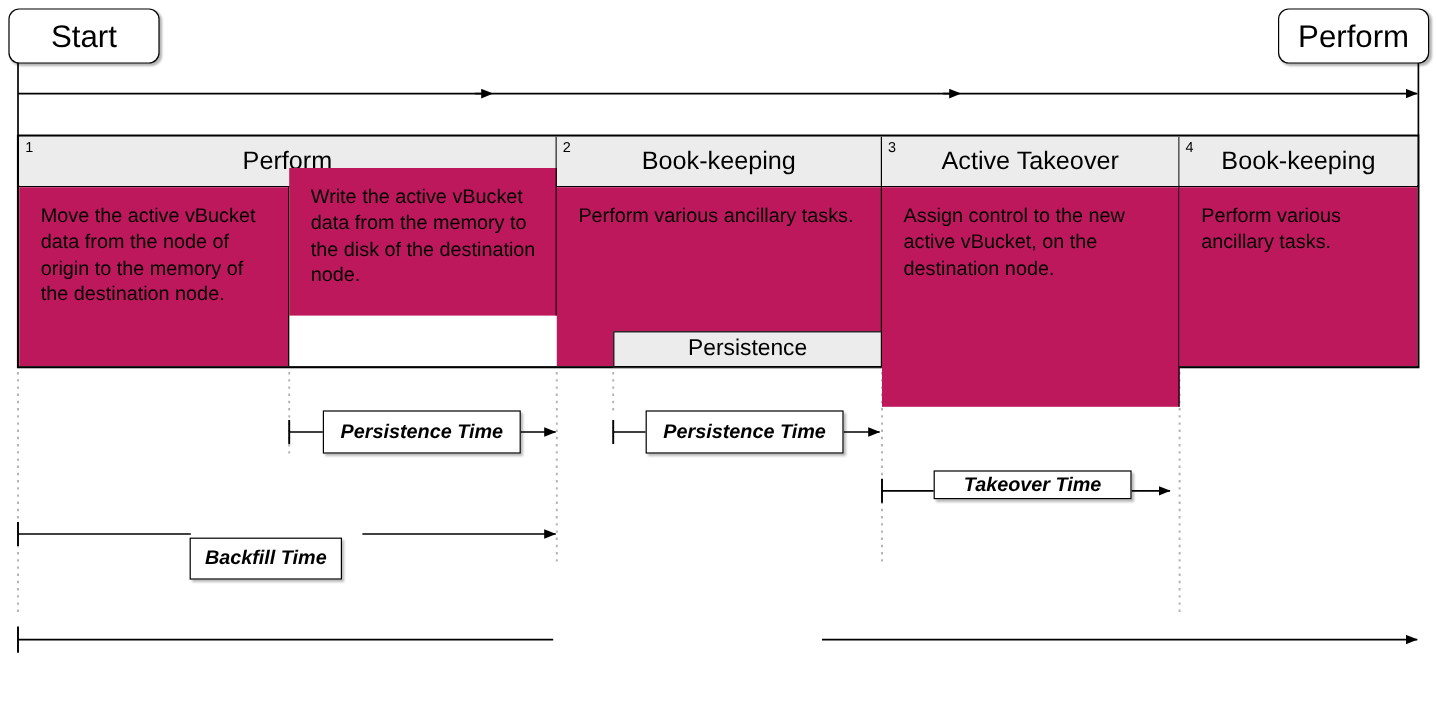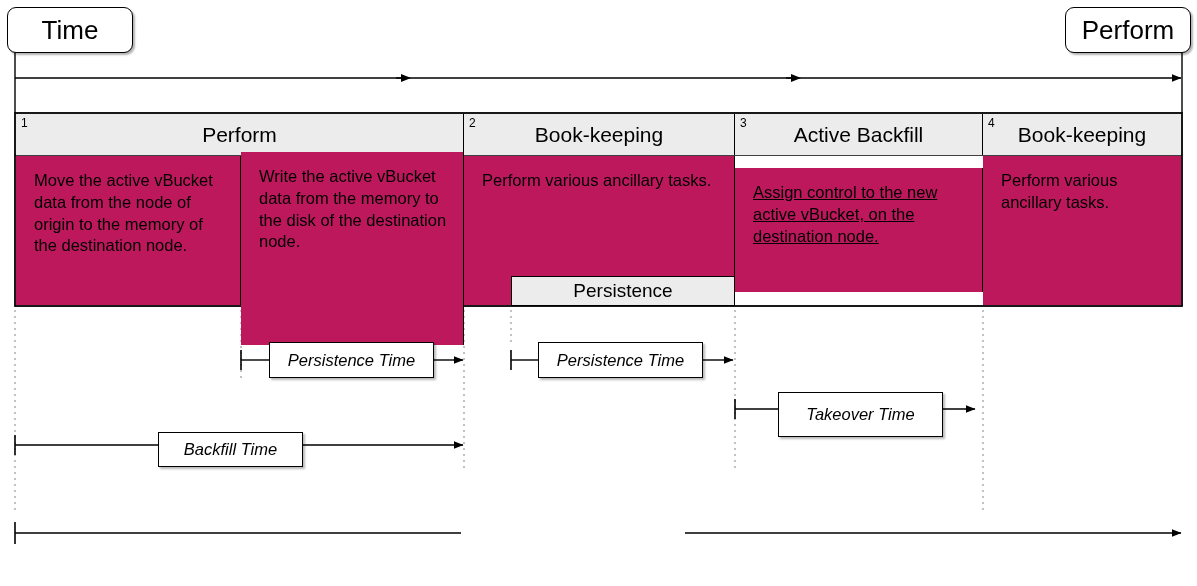--- a/index.html
+++ b/index.html
@@ -86,20 +86,21 @@
     background: #ffffff;
     border: 1.3px solid #000;
     box-sizing: border-box;
     box-shadow: 2px 2px 2px rgba(0,0,0,0.28);
     display: flex;
     align-items: center;
     justify-content: center;
     font-style: italic;
     font-size: 16.5px;
     color: #000;
+    font-weight: bold;
   }
   .measure.big { font-size: 18px; }
 </style>
 </head>
 <body>
 
 <div id="stage">
 
   <svg width="1197" height="586">
     <defs>
@@ -164,69 +165,69 @@
     </g>
 
     <g>
       <line x1="15" y1="522" x2="15" y2="544" stroke="#000" stroke-width="1.6"></line>
       <line x1="15" y1="533" x2="461" y2="533" stroke="#000" stroke-width="1.4"></line>
       <path d="M685,533 L1181,533" stroke="#000" stroke-width="1.4" fill="none" marker-end="url(#ah)"></path>
     </g>
   </svg>
 
   <div class="terminal" style="left:7px; top:7px; width:124px; height:44px;">
-    <span>Time</span>
+    <span>Start</span>
   </div>
   <div class="terminal" style="left:1065px; top:7px; width:124px; height:44px;">
     <span>Perform</span>
   </div>
 
   <div class="phase-head" style="left:16px; top:114px; width:448px; height:41px;">
     <span class="phase-num">1</span>
     <span>Perform</span>
   </div>
   <div class="phase-head" style="left:464px; top:114px; width:271px; height:41px;">
     <span class="phase-num">2</span>
     <span>Book-keeping</span>
   </div>
   <div class="phase-head" style="left:735px; top:114px; width:248px; height:41px;">
     <span class="phase-num">3</span>
-    <span>Active Backfill</span>
+    <span>Active Takeover</span>
   </div>
   <div class="phase-head last" style="left:983px; top:114px; width:198px; height:41px;">
     <span class="phase-num">4</span>
     <span>Book-keeping</span>
   </div>
 
   <div class="phase-body" style="left:16px; top:156px; width:225px; height:149px;">
     <span>Move the active vBucket data from the node of origin to the memory of the destination node.</span>
   </div>
-  <div class="phase-body" style="left:241px; top:152px; width:223px; height:193px;">
+  <div class="phase-body" style="left:241px; top:140px; width:223px; height:123px;">
     <span>Write the active vBucket data from the memory to the disk of the destination node.</span>
   </div>
   <div class="phase-body" style="left:464px; top:156px; width:271px; height:149px;">
     <span>Perform various ancillary tasks.</span>
   </div>
-  <div class="phase-body" style="left:735px; top:168px; width:248px; height:124px;text-decoration:underline;">
+  <div class="phase-body" style="left:735px; top:156px; width:248px; height:183px;">
     <span>Assign control to the new active vBucket, on the destination node.</span>
   </div>
   <div class="phase-body last" style="left:983px; top:156px; width:198px; height:149px;">
     <span>Perform various ancillary tasks.</span>
   </div>
 
   <div class="persistence-bar" style="left:511px; top:276px; width:224px; height:30px;">
     <span>Persistence</span>
   </div>
 
   <div class="measure" style="left:269px; top:342px; width:165px; height:36px;">
     <span>Persistence Time</span>
   </div>
   <div class="measure" style="left:538px; top:342px; width:165px; height:36px;">
     <span>Persistence Time</span>
   </div>
-  <div class="measure" style="left:778px; top:392px; width:165px; height:45px;">
+  <div class="measure" style="left:778px; top:392px; width:165px; height:24px;">
     <span>Takeover Time</span>
   </div>
-  <div class="measure" style="left:158px; top:432px; width:145px; height:35px;text-align:center;">
+  <div class="measure" style="left:158px; top:448px; width:127px; height:35px;text-align:center;">
     <span>Backfill Time</span>
   </div>
 
 </div>
 
 </body></html>

